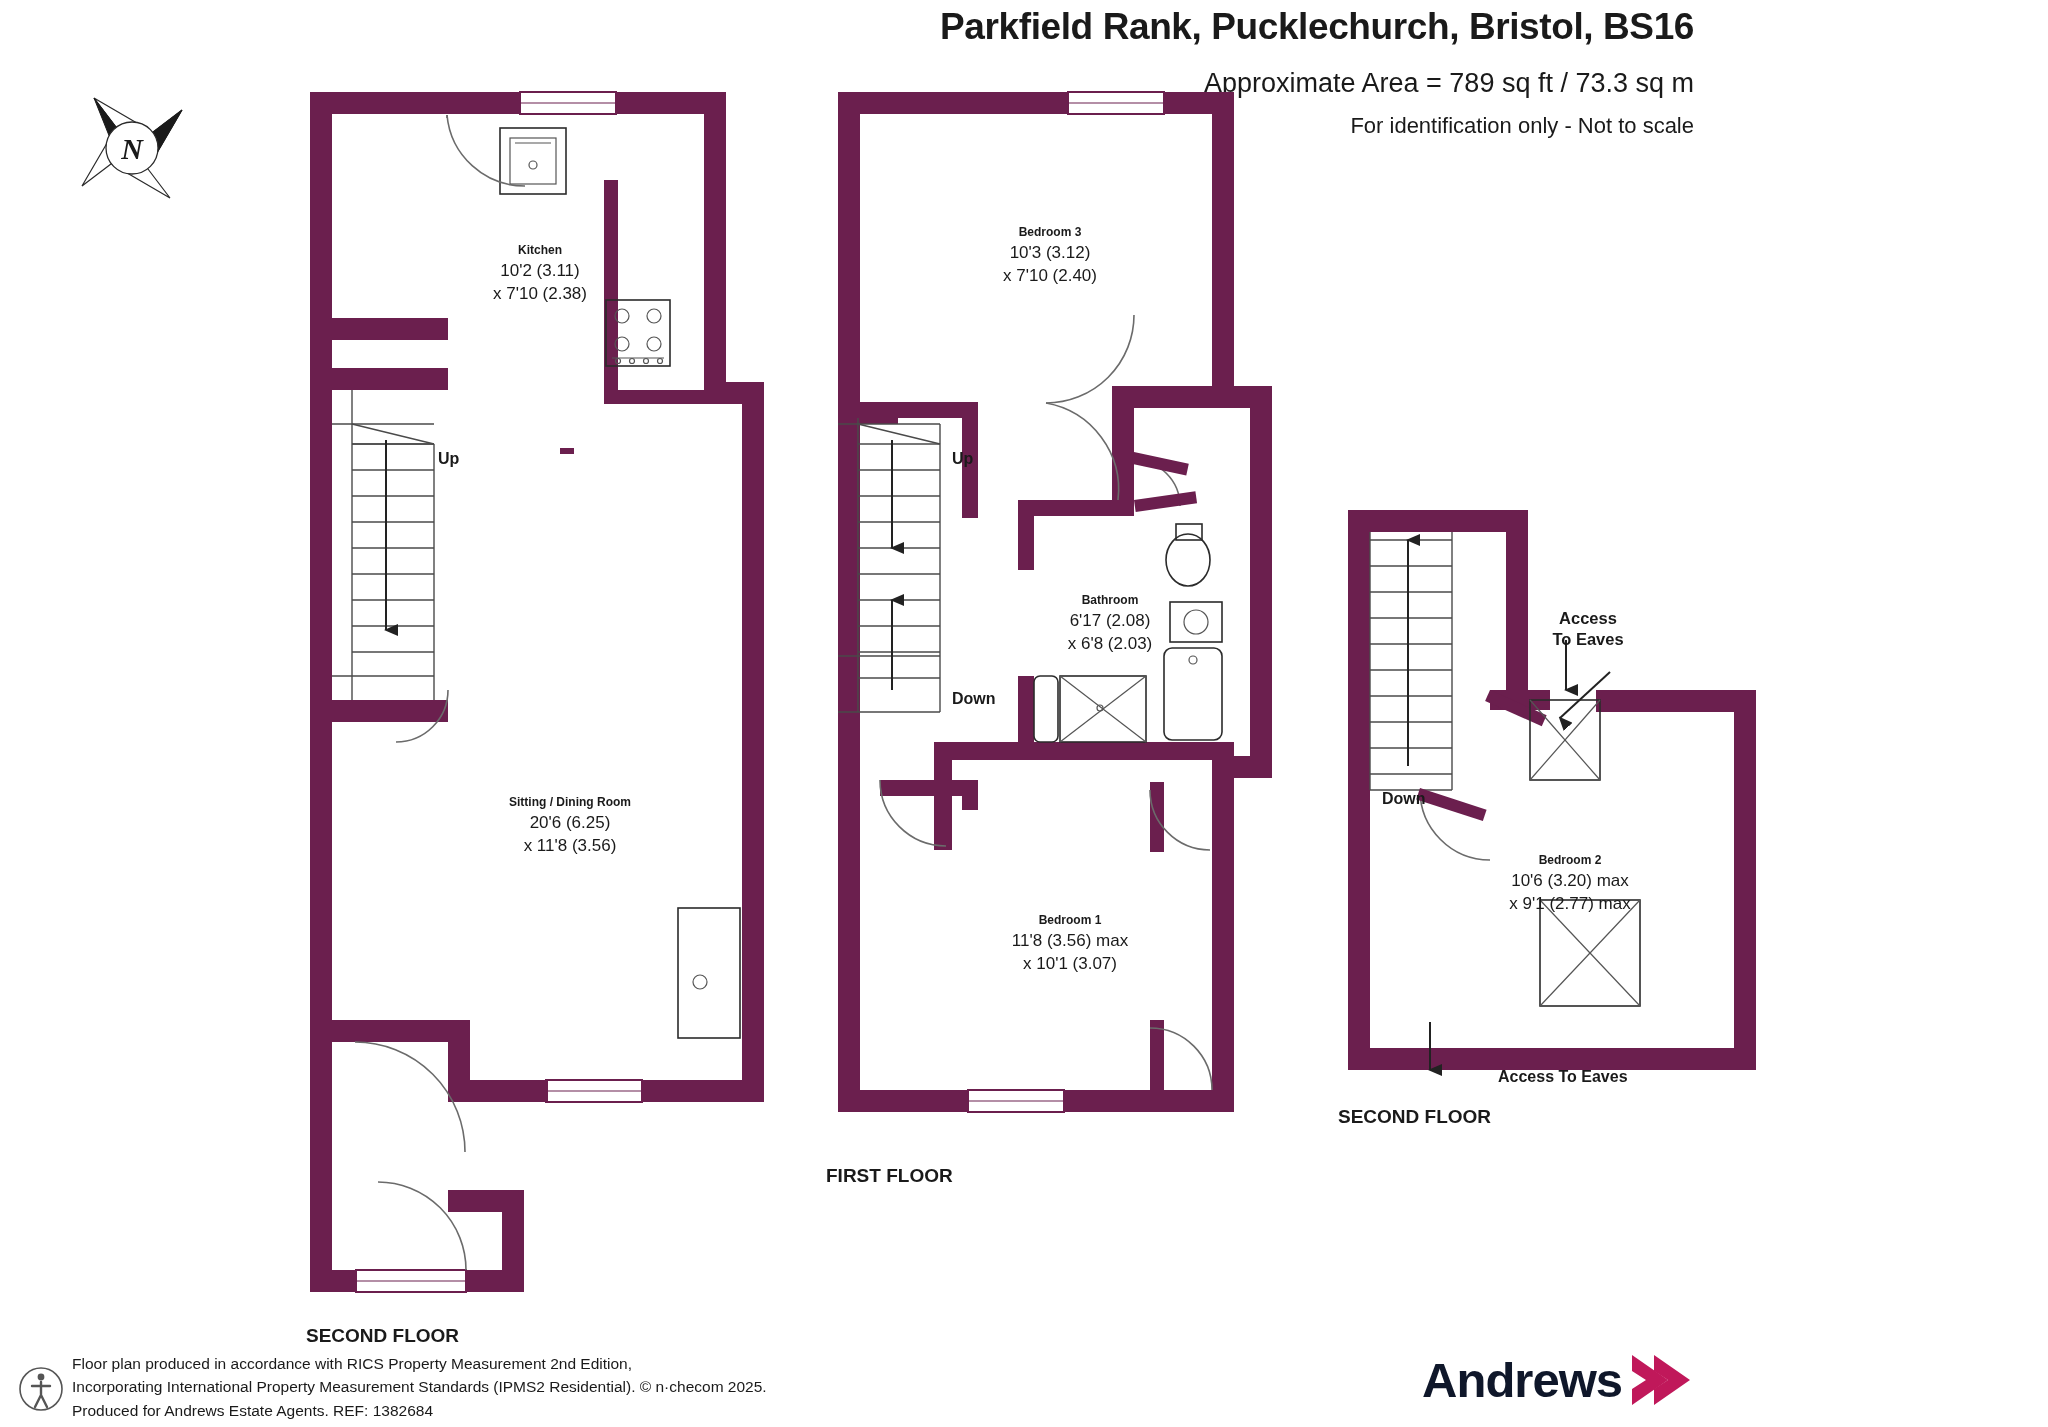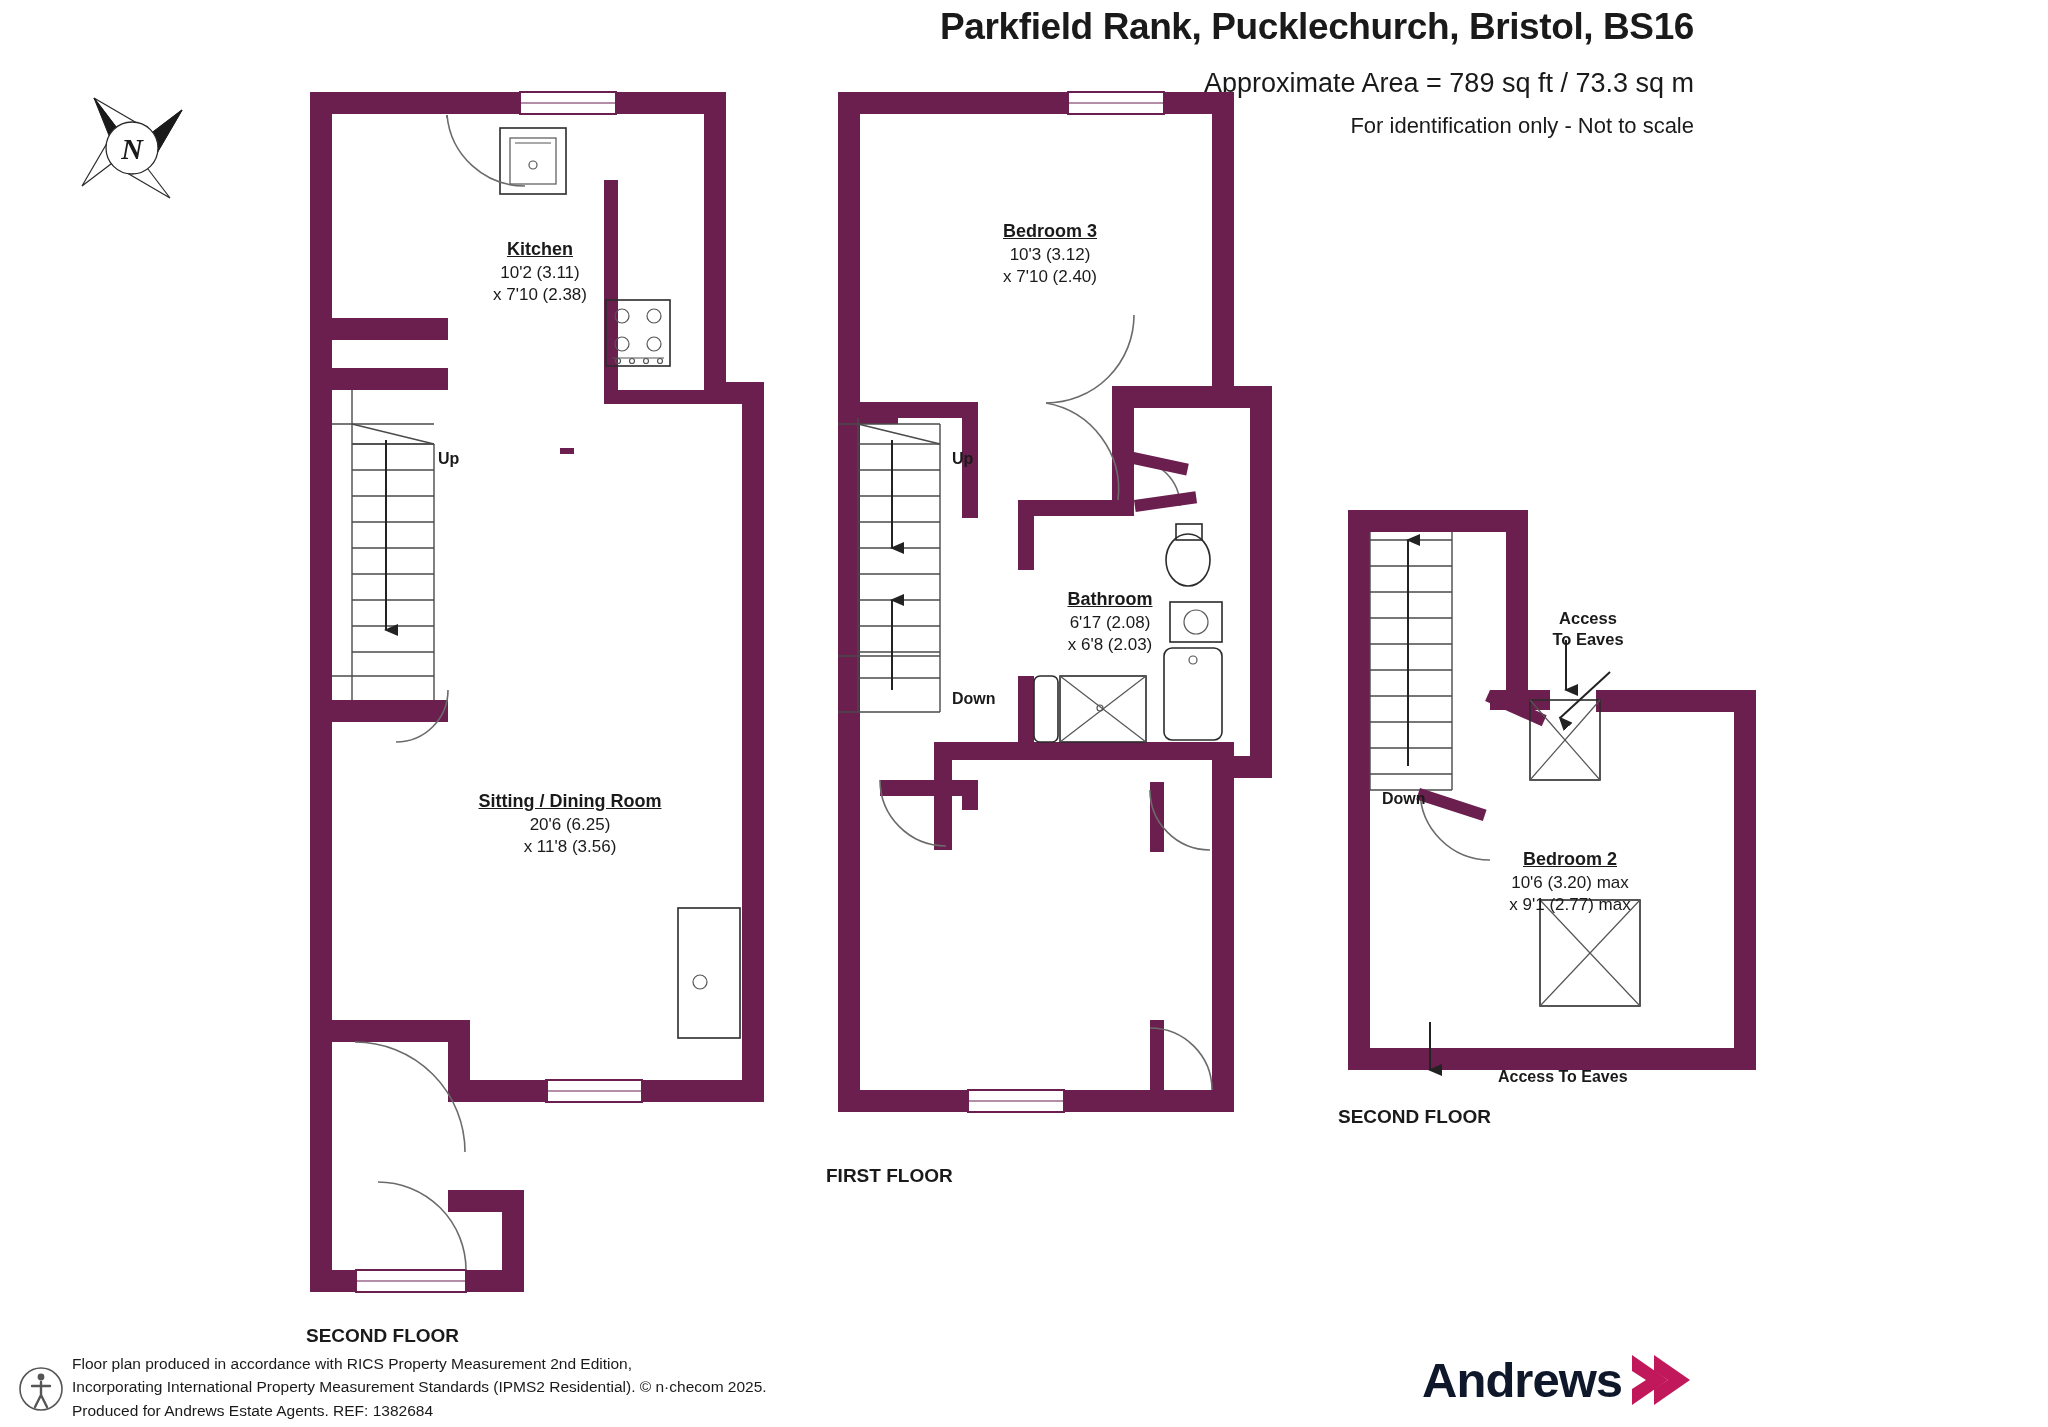--- a/index.html
+++ b/index.html
@@ -69,21 +69,21 @@
   }
 
   
   .lbl {
     position: absolute;
     text-align: center;
     font-size: 17px;
     line-height: 1.32;
     white-space: nowrap;
   }
-  .lbl b { font-size: 18px; text-decoration: underline; }
+  .lbl b { font-size: 12px; }
   .floor-name {
     position: absolute;
     font-size: 19px;
     font-weight: bold;
     white-space: nowrap;
   }
   .small-lbl {
     position: absolute;
     font-size: 16px;
     font-weight: bold;
@@ -398,20 +398,25 @@
     <span>10'3 (3.12)</span><br>
     <span>x 7'10 (2.40)</span>
   </div>
 
   <div class="lbl" style="left:1010px; top:588px; width:200px;">
     <b>Bathroom</b><br>
     <span>6'17 (2.08)</span><br>
     <span>x 6'8 (2.03)</span>
   </div>
 
+  <div class="lbl" style="left:950px; top:908px; width:240px;">
+    <b>Bedroom 1</b><br>
+    <span>11'8 (3.56) max</span><br>
+    <span>x 10'1 (3.07)</span>
+  </div>
 
   <div class="lbl" style="left:1440px; top:848px; width:260px;">
     <b>Bedroom 2</b><br>
     <span>10'6 (3.20) max</span><br>
     <span>x 9'1 (2.77) max</span>
   </div>
 
   <div class="small-lbl" style="left:438px; top:450px;">Up</div>
   <div class="small-lbl" style="left:952px; top:450px;">Up</div>
   <div class="small-lbl" style="left:952px; top:690px;">Down</div>

